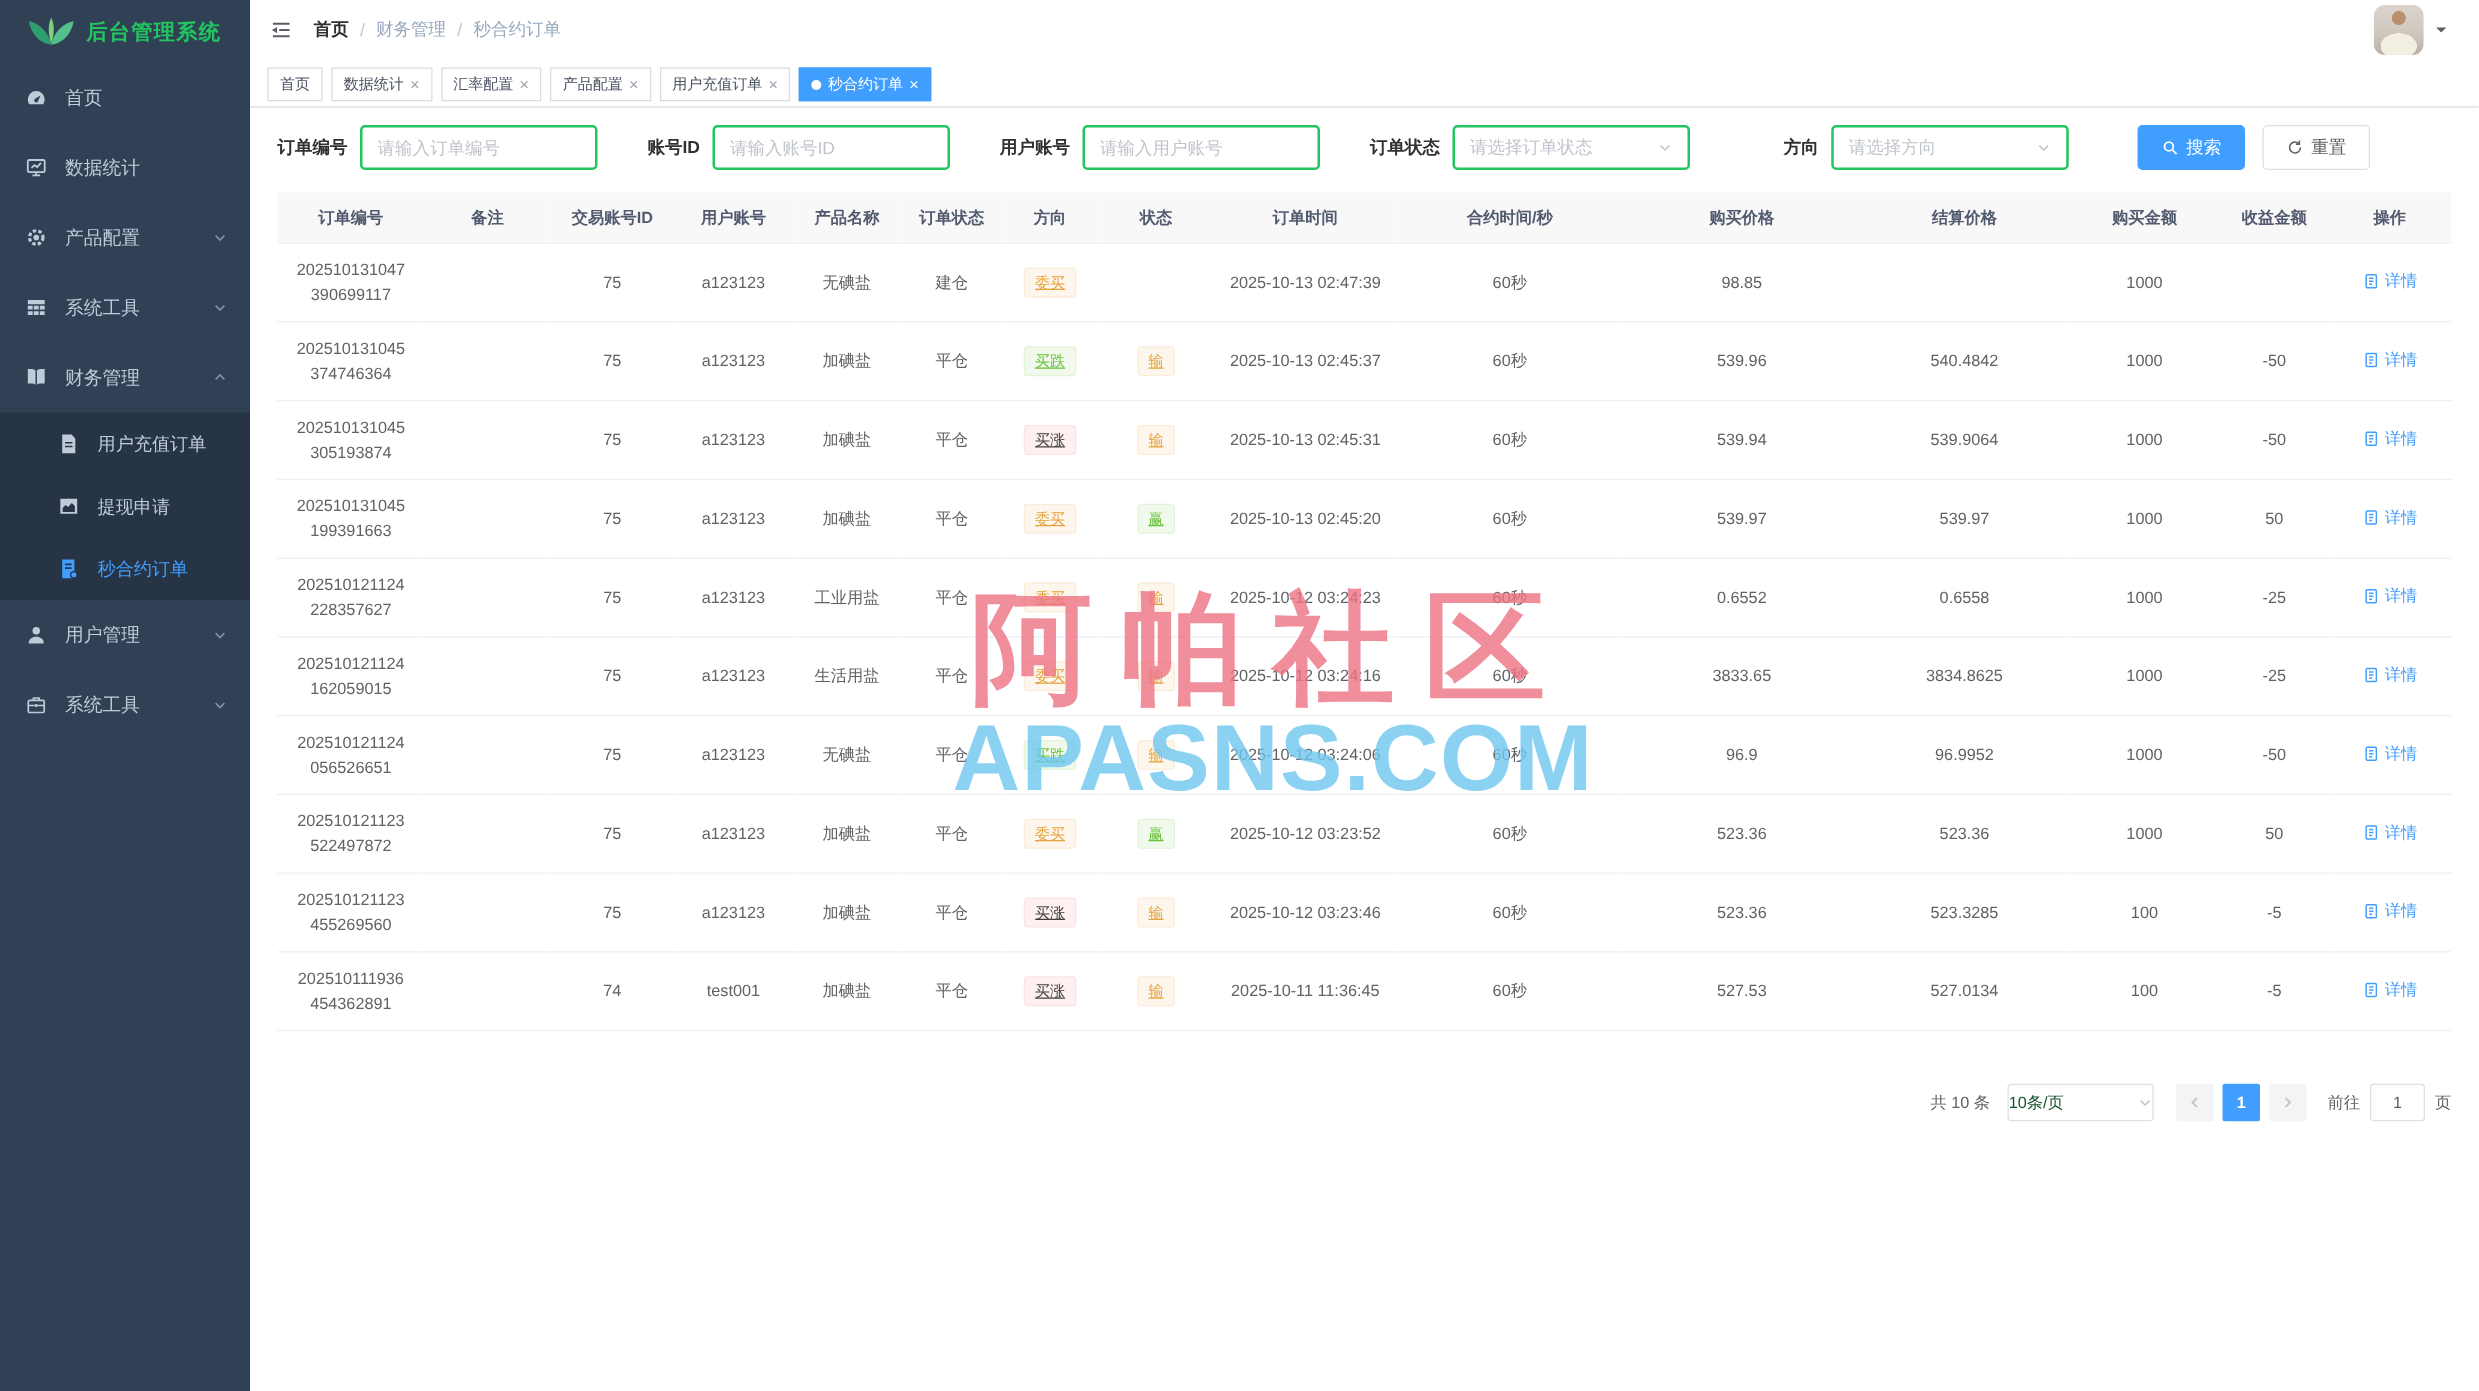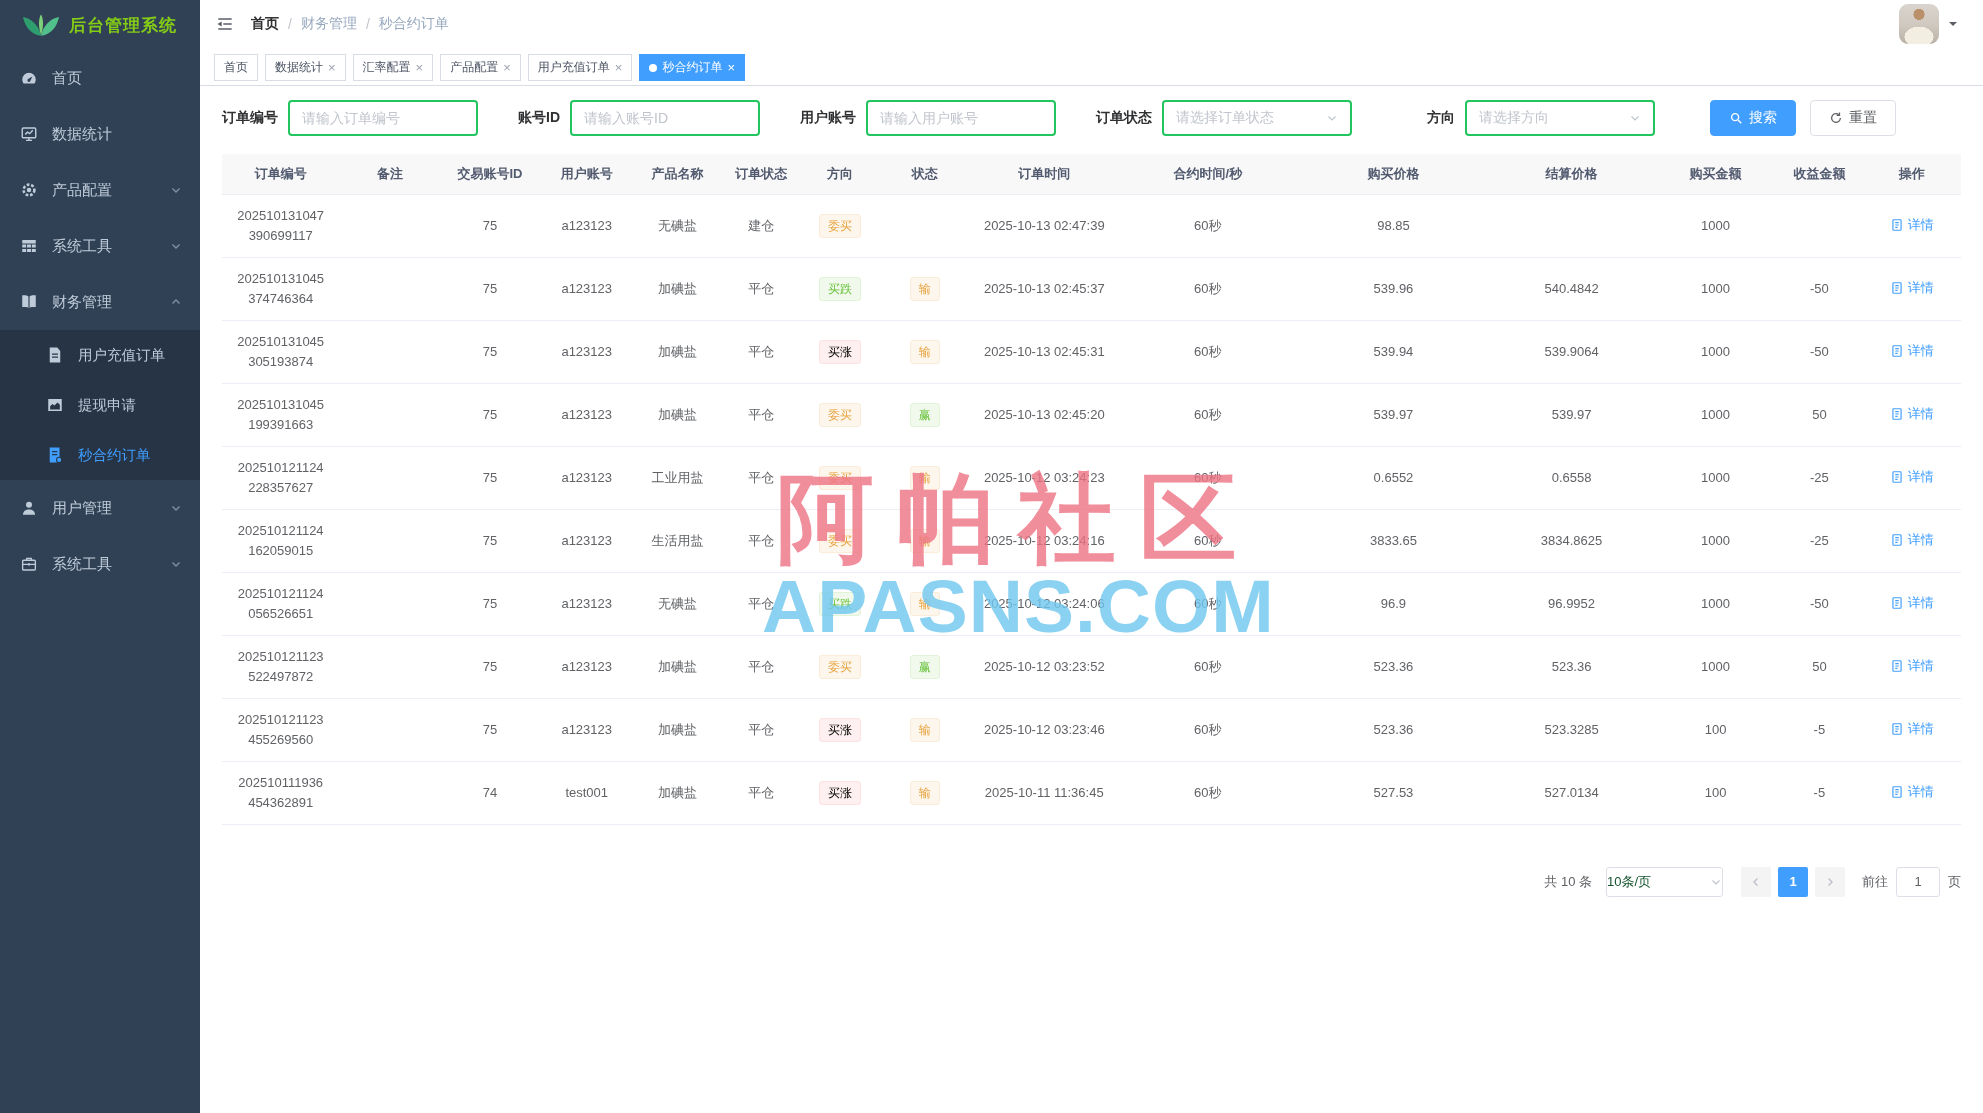--- a/index.html
+++ b/index.html
@@ -5,21 +5,21 @@
   * { margin:0; padding:0; box-sizing:border-box; }
   html,body { width:1983px; height:1113px; overflow:hidden; background:#fff;
     font-family:"Liberation Sans","DejaVu Sans",sans-serif; }
   .app { position:relative; width:1983px; height:1113px; }
 
   
   .sidebar { position:absolute; left:0; top:0; width:200px; height:1113px; background:#304156; z-index:5; }
   .logo { height:50px; display:flex; align-items:center; justify-content:center; gap:10px; }
   .logo-icon { width:36px; height:26px; display:inline-flex; }
   .logo-icon svg { width:100%; height:100%; }
-  .logo-text { color:#84cc16; font-size:17px; font-weight:700; letter-spacing:1px; }
+  .logo-text { color:#22c55e; font-size:17px; font-weight:700; letter-spacing:1px; }
   .menu-item { display:flex; align-items:center; height:56px; padding:0 18px 0 20px;
     color:#bfcbd9; font-size:15px; cursor:pointer; }
   .submenu { background:#263445; }
   .submenu-item { display:flex; align-items:center; height:50px; padding:0 18px 0 46px;
     color:#bfcbd9; font-size:14.5px; cursor:pointer; }
   .menu-item .mi-label, .submenu-item .mi-label { margin-left:14px; }
   .menu-item.active, .submenu-item.active { color:#409eff; }
   .icn { display:inline-flex; width:18px; height:18px; flex:none; }
   .icn svg { width:100%; height:100%; }
   .mi-chevron { margin-left:auto; width:12px; height:12px; color:#8292a5; }
@@ -73,24 +73,24 @@
   .btn .icn { width:14px; height:14px; }
   .btn + .btn { margin-left:14px; }
 
   
   table.grid { margin-top:18px; width:100%; border-collapse:collapse; table-layout:fixed; }
   table.grid th { height:40px; background:#f8f8f9; color:#515a6e; font-size:13px; font-weight:700;
     border-bottom:1px solid #ebeef5; text-align:center; padding:0 4px; }
   table.grid td { height:63px; border-bottom:1px solid #ebeef5; color:#606266; font-size:13px;
     text-align:center; padding:0 4px; }
   .ono { line-height:20px; }
-  .tag { display:inline-block; font-size:12px; line-height:1; padding:5px 8px; border-radius:3px; border:1px solid; }
+  .tag { display:inline-block; font-size:12px; line-height:1; padding:5px 8px; border-radius:3px; border:1px solid;text-decoration:underline; }
   .tag-warning { color:#e6a23c; background:#fdf6ec; border-color:#faecd8; }
   .tag-success { color:#67c23a; background:#f0f9eb; border-color:#e1f3d8; }
-  .tag-danger  { color:#000000; background:#fef0f0; border-color:#fde2e2; }
+  .tag-danger  { color:#404040; background:#fef0f0; border-color:#fde2e2; }
   .detail-link { color:#409eff; display:inline-flex; align-items:center; gap:4px; cursor:pointer; }
   .detail-link .icn { width:14px; height:14px; }
 
   
   .pagination { margin-top:42px; display:flex; align-items:center; justify-content:flex-end;
     font-size:13px; color:#606266; }
   .pg-total { margin-right:14px; }
   .pg-select { width:117px; height:30px; border:1px solid #dcdfe6; border-radius:3px; display:flex;
     align-items:center; justify-content:space-between; gap:14px; color:#14532d; cursor:pointer; margin-right:18px; }
   .pg-btn { width:30px; height:30px; border:none; border-radius:2px; background:#f4f4f5; color:#c0c4cc;

